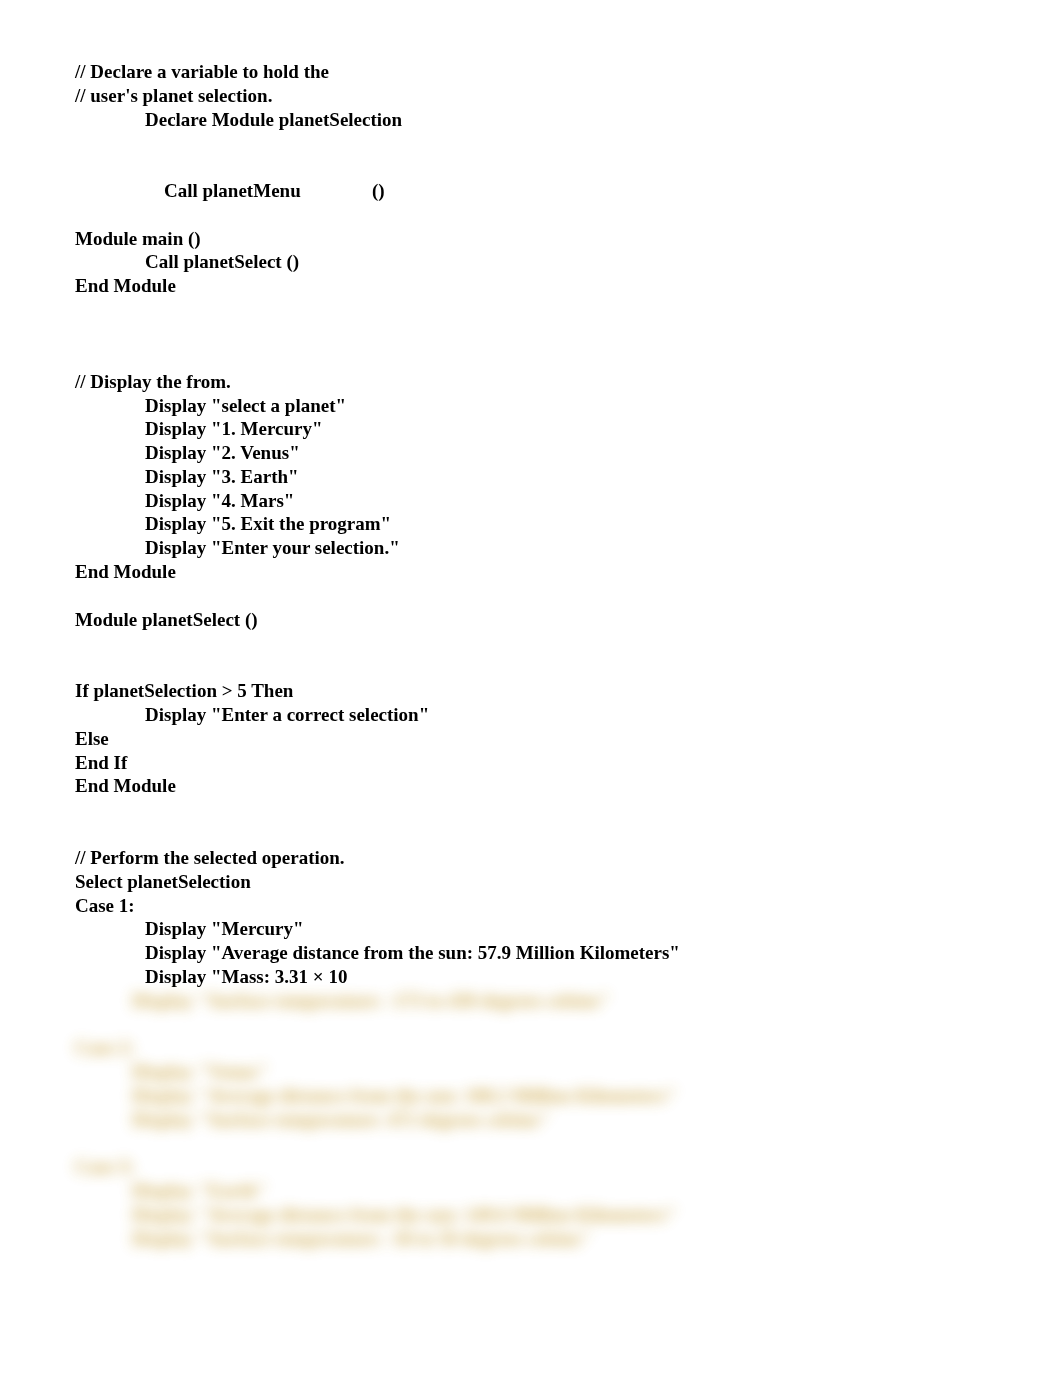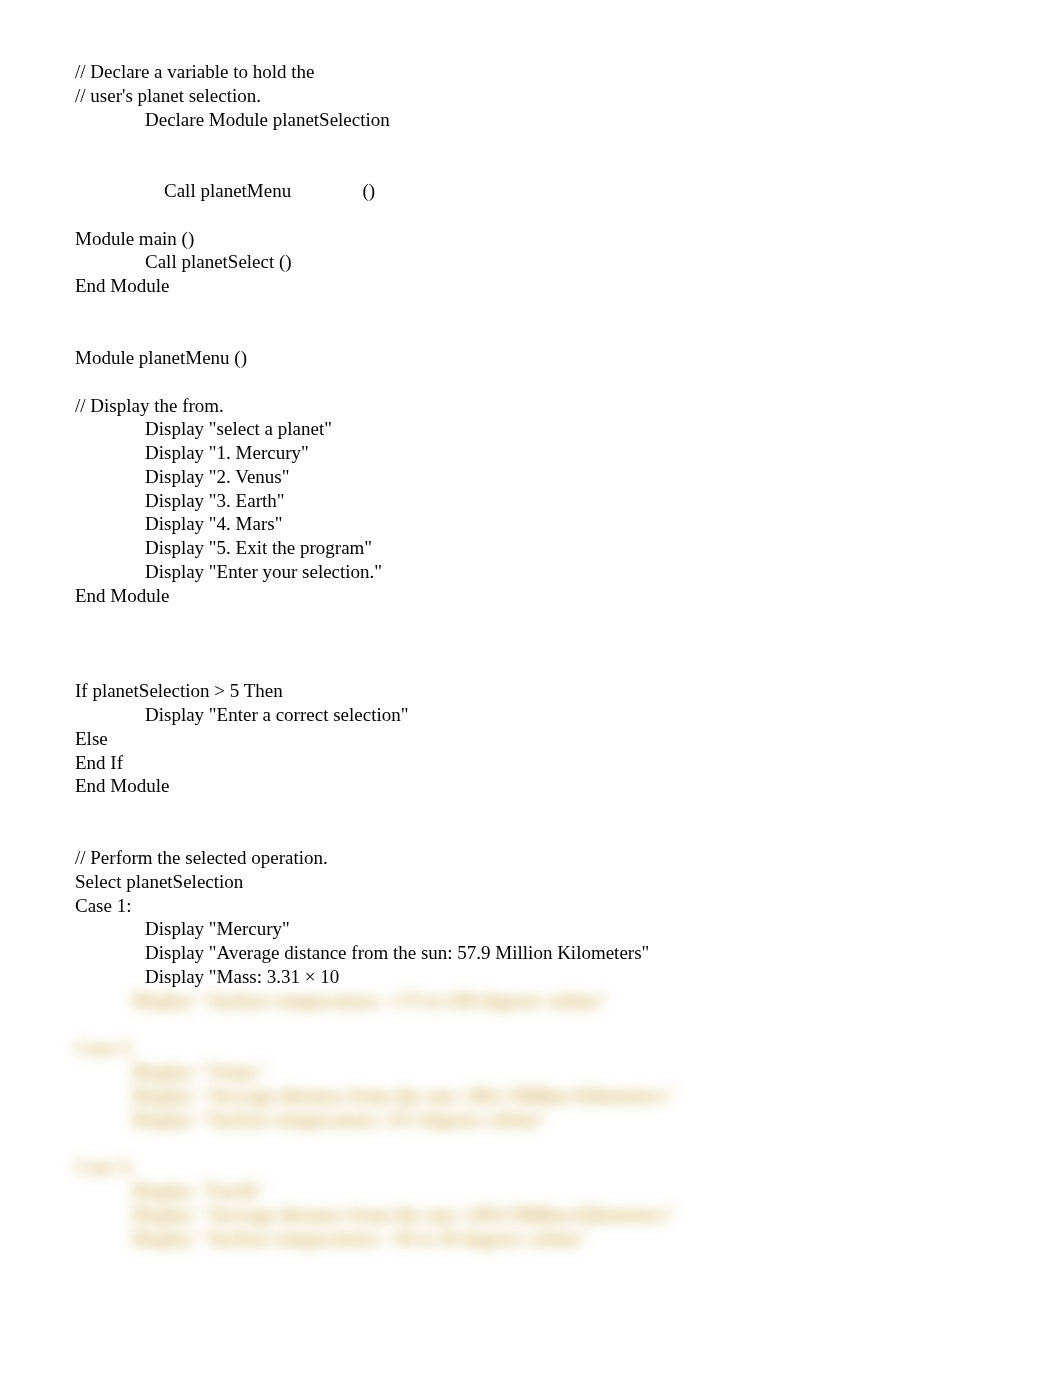--- a/index.html
+++ b/index.html
@@ -13,20 +13,21 @@
     width: 1062px;
     padding: 60px 75px 40px 75px;
     font-family: "Times New Roman", Times, serif;
     font-size: 19px;
     line-height: 1.25;
     color: #000;
     position: relative;
   }
   .line {
     white-space: pre;
+    font-weight: bold;
   }
   .indent1 { padding-left: 70px; }
   .blank { height: 24px; }
   .blurred-region {
     position: relative;
     filter: blur(7px);
     opacity: 0.85;
     color: #9a7d3a;
     font-weight: bold;
   }
@@ -50,36 +51,36 @@
   <div class="line indent1">
     <span>Call planetMenu</span><span>               </span><span>()</span>
   </div>
   <div class="line">Module main ()</div>
   <div class="line indent1">Call planetSelect ()</div>
   <div class="line">End Module</div>
 
   <div class="blank"></div>
   <div class="blank"></div>
 
-  <div class="line">Module planetMenu ()</div>
 
   <div class="blank"></div>
 
   <div class="line">// Display the from.</div>
   <div class="line indent1">Display "select a planet"</div>
   <div class="line indent1">Display "1. Mercury"</div>
   <div class="line indent1">Display "2. Venus"</div>
   <div class="line indent1">Display "3. Earth"</div>
   <div class="line indent1">Display "4. Mars"</div>
   <div class="line indent1">Display "5. Exit the program"</div>
   <div class="line indent1">Display "Enter your selection."</div>
   <div class="line">End Module</div>
 
   <div class="blank"></div>
 
+  <div class="line">Module planetSelect ()</div>
 
   <div class="blank"></div>
 
 
   <div class="blank"></div>
 
   <div class="line">If planetSelection &gt; 5 Then</div>
   <div class="line indent1">Display "Enter a correct selection"</div>
   <div class="line">Else</div>
   <div class="line">End If</div>

